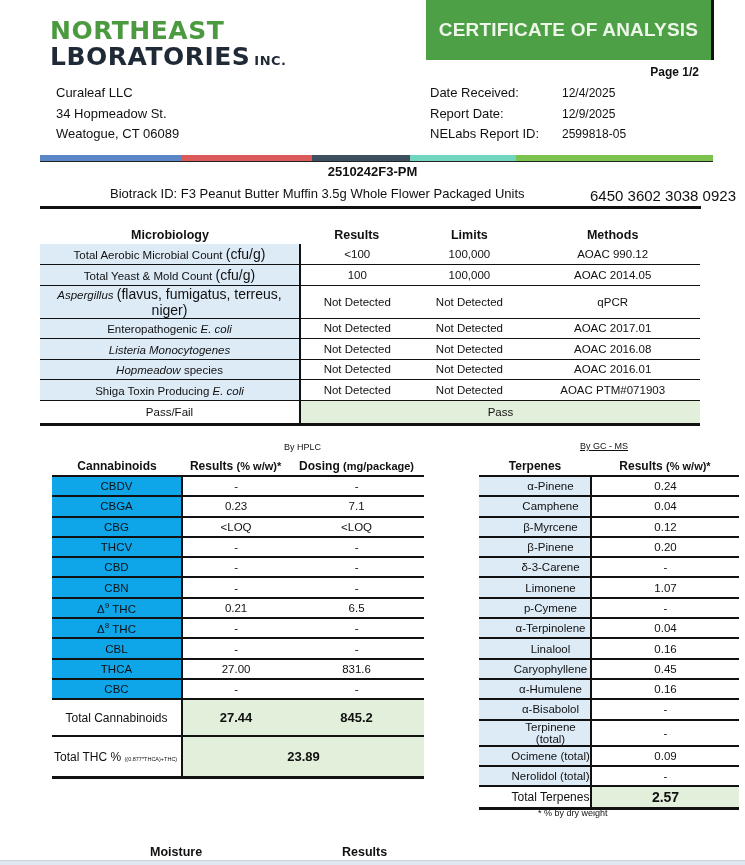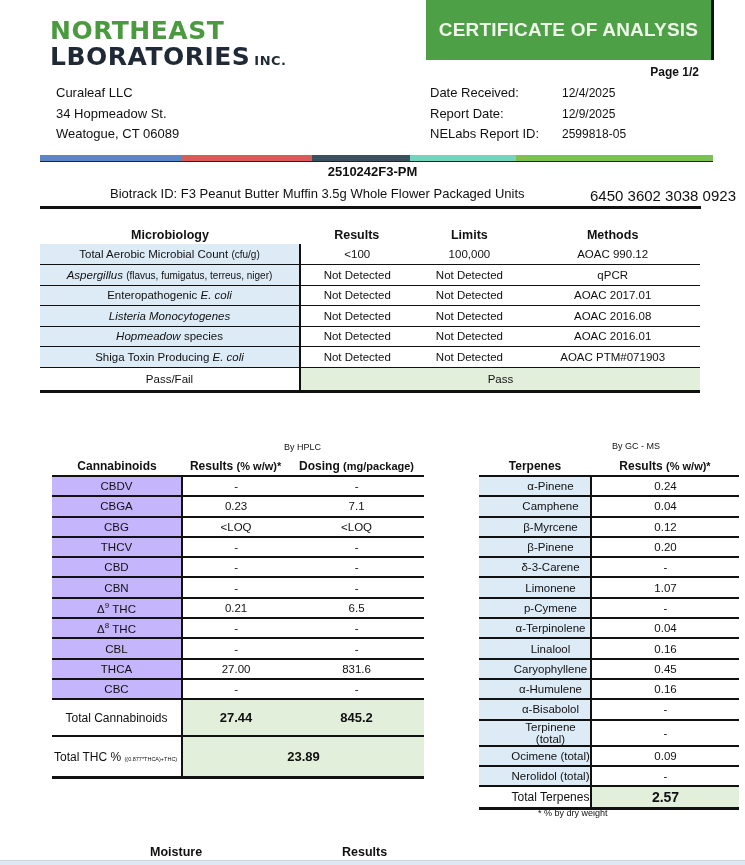--- a/index.html
+++ b/index.html
@@ -30,32 +30,32 @@
   .rule-thick { position: absolute; height: 3px; background: #111; }
 
   table { border-collapse: collapse; position: absolute; font-size: 11.5px; }
   td, th { text-align: center; padding: 0; }
   th { font-weight: bold; font-size: 12.5px; }
 
   .micro { left: 40px; top: 226px; width: 660px; }
   .micro th { height: 18px; }
   .micro td { height: 20.5px; border-bottom: 1.5px solid #111; }
   .micro td.name { background: #ddebf7; border-right: 2px solid #111; width: 260px; }
-  .small { font-size: 10px; }
+  .small { font-size: 14px; }
   .micro tr.passfail td { height: 24px; border-bottom: 3px solid #111; }
   .micro tr.passfail td.name { background: #fff; }
   .micro td.pass { background: #e2efda; }
 
   .byhplc { position: absolute; left: 284px; top: 442px; font-size: 9px; }
-  .bygcms { position: absolute; left: 612px; top: 441px; font-size: 9px; }
+  .bygcms { position: absolute; left: 580px; top: 441px; font-size: 9px; text-decoration: underline; }
 
   .canna { left: 52px; top: 456px; width: 372px; }
   .canna th { height: 20px; border-bottom: 2px solid #111; font-size: 12px; }
   .canna td { height: 20.3px; border-bottom: 2px solid #111; }
-  .canna td.name { background: #c4b5fd; border-right: 2.5px solid #111; width: 130px; }
+  .canna td.name { background: #0ea5e9; border-right: 2.5px solid #111; width: 130px; }
   .canna tr.total td { height: 37px; font-weight: bold; font-size: 13px; background: #e2efda; }
   .canna tr.total td.name { background: #fff; font-weight: normal; font-size: 12px; }
   .canna tr.thc td { height: 41px; font-weight: bold; font-size: 13px; background: #e2efda; border-bottom: 3px solid #111; }
   .canna tr.thc td.name { background: #fff; font-weight: normal; font-size: 12px; text-align: left; padding-left: 2px; }
   .tiny { font-size: 5.5px; }
 
   .terp { left: 447px; top: 456px; width: 260px; margin-left: 32px; }
   .terp th { height: 20px; border-bottom: 2px solid #111; font-size: 12px; }
   .terp td { height: 20.3px; border-bottom: 2px solid #111; }
   .terp td.name { background: #ddebf7; border-right: 2.5px solid #111; width: 112px; padding-left: 32px; }
@@ -129,20 +129,26 @@
     </tr>
   </thead>
   <tbody id="micro-body">
       <tr>
         <td class="name"><span>Total Aerobic Microbial Count</span> <span class="small">(cfu/g)</span></td>
         <td>&lt;100</td>
         <td>100,000</td>
         <td>AOAC 990.12</td>
       </tr>
       <tr>
+        <td class="name"><span>Total Yeast &amp; Mold Count</span> <span class="small">(cfu/g)</span></td>
+        <td>100</td>
+        <td>100,000</td>
+        <td>AOAC 2014.05</td>
+      </tr>
+      <tr>
         <td class="name"><i>Aspergillus</i> <span class="small">(flavus, fumigatus, terreus, niger)</span></td>
         <td>Not Detected</td>
         <td>Not Detected</td>
         <td>qPCR</td>
       </tr>
       <tr>
         <td class="name"><span>Enteropathogenic <i>E. coli</i></span> <span class="small"></span></td>
         <td>Not Detected</td>
         <td>Not Detected</td>
         <td>AOAC 2017.01</td>

